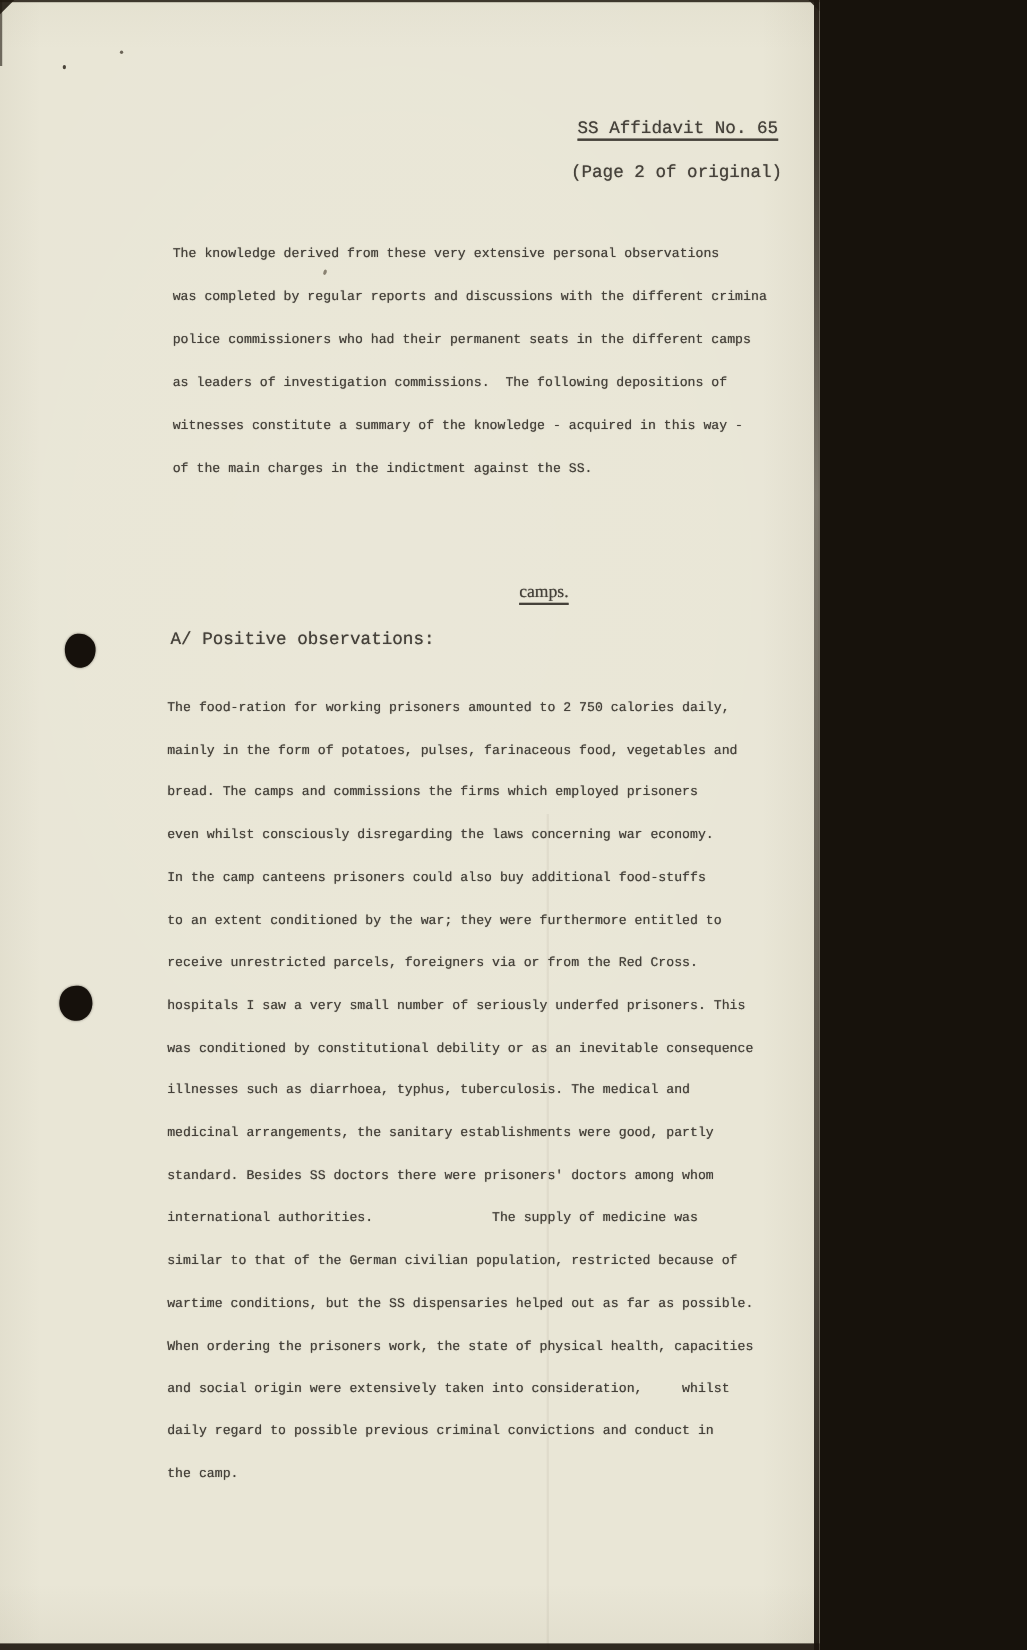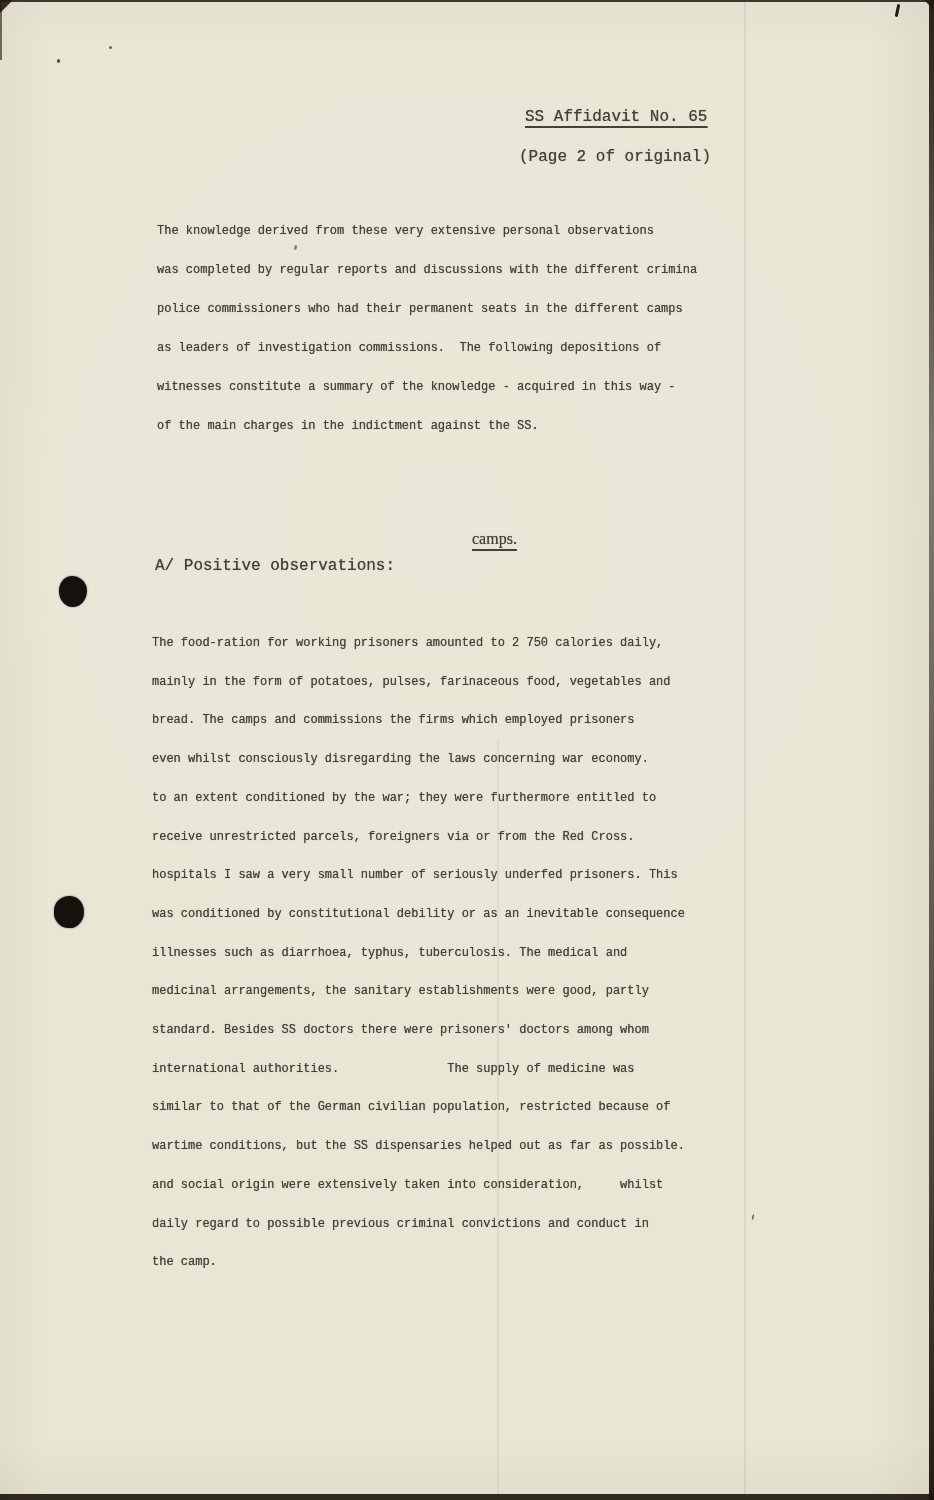--- a/index.html
+++ b/index.html
@@ -1,18 +1,18 @@
 <!DOCTYPE html>
 <html><head>
 <meta charset="utf-8">
 <style>
   html,body{margin:0;padding:0;background:#17120c;}
   .page{
     position:relative;
-    width:934px;height:1500px;
+    width:745px;height:1500px;
     overflow:hidden;
     background:#e9e6d6;
     font-family:"Liberation Mono","DejaVu Sans Mono",monospace;
     color:#45413a;
   }
   .texture{
     position:absolute;left:0;top:0;right:0;bottom:0;
     background:
       radial-gradient(ellipse 120% 85% at 48% 35%, rgba(255,255,255,0.05), rgba(0,0,0,0) 60%),
       linear-gradient(90deg, rgba(118,108,80,0.06), rgba(0,0,0,0) 5%, rgba(0,0,0,0) 93%, rgba(118,108,80,0.08)),
@@ -69,37 +69,39 @@
     <div class="line">The knowledge derived from these very extensive personal observations</div>
     <div class="line">was completed by regular reports and discussions with the different crimina</div>
     <div class="line">police commissioners who had their permanent seats in the different camps</div>
     <div class="line">as leaders of investigation commissions.  The following depositions of</div>
     <div class="line">witnesses constitute a summary of the knowledge - acquired in this way -</div>
     <div class="line">of the main charges in the indictment against the SS.</div>
   </div>
 
   <div class="t u" style="left:472px;top:530px;font-family:Liberation Serif, serif;">camps.</div>
 
-  <div class="t" style="left:155px;top:557px;text-align:center;">A/ Positive observations:</div>
+  <div class="t" style="left:155px;top:572px;text-align:center;">A/ Positive observations:</div>
 
   <div class="block bodytxt" style="left:152px;top:624px;">
     <div class="line">The food-ration for working prisoners amounted to 2 750 calories daily,</div>
     <div class="line">mainly in the form of potatoes, pulses, farinaceous food, vegetables and</div>
     <div class="line">bread. The camps and commissions the firms which employed prisoners</div>
     <div class="line">even whilst consciously disregarding the laws concerning war economy.</div>
+    <div class="line">In the camp canteens prisoners could also buy additional food-stuffs</div>
     <div class="line">to an extent conditioned by the war; they were furthermore entitled to</div>
     <div class="line">receive unrestricted parcels, foreigners via or from the Red Cross.</div>
     <div class="line">hospitals I saw a very small number of seriously underfed prisoners. This</div>
     <div class="line">was conditioned by constitutional debility or as an inevitable consequence</div>
     <div class="line">illnesses such as diarrhoea, typhus, tuberculosis. The medical and</div>
     <div class="line">medicinal arrangements, the sanitary establishments were good, partly</div>
     <div class="line">standard. Besides SS doctors there were prisoners' doctors among whom</div>
     <div class="line">international authorities.               The supply of medicine was</div>
     <div class="line">similar to that of the German civilian population, restricted because of</div>
     <div class="line">wartime conditions, but the SS dispensaries helped out as far as possible.</div>
+    <div class="line">When ordering the prisoners work, the state of physical health, capacities</div>
     <div class="line">and social origin were extensively taken into consideration,     whilst</div>
     <div class="line">daily regard to possible previous criminal convictions and conduct in</div>
     <div class="line">the camp.</div>
   </div>
 
   <div class="punch" id="punch1"></div>
   <div class="punch" id="punch2"></div>
   <div class="penmark"></div>
 
   <div class="speck" id="sp1"></div>

